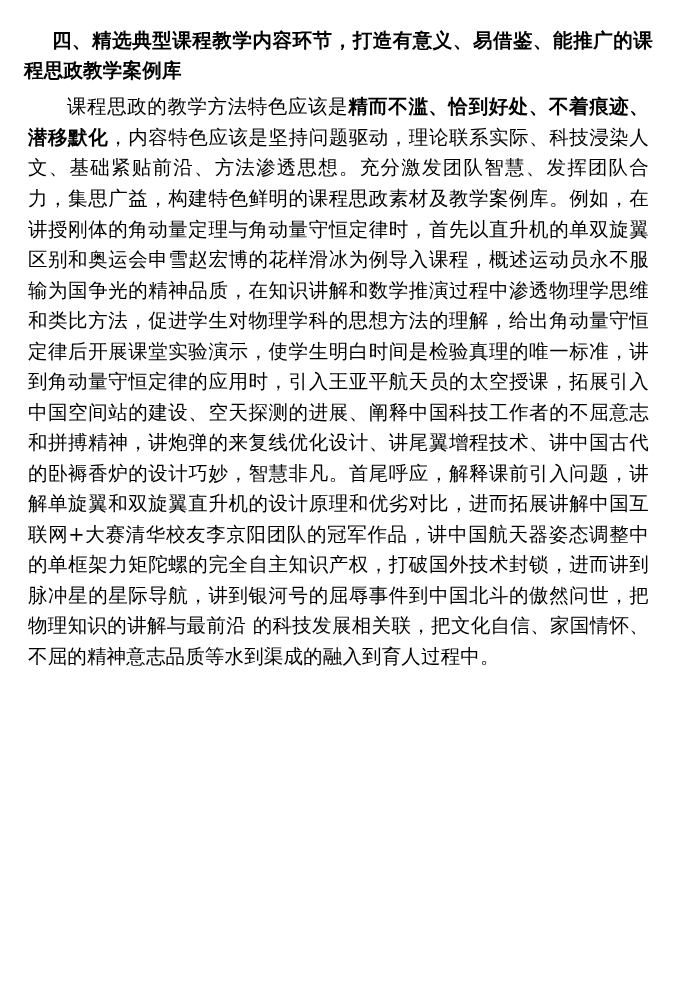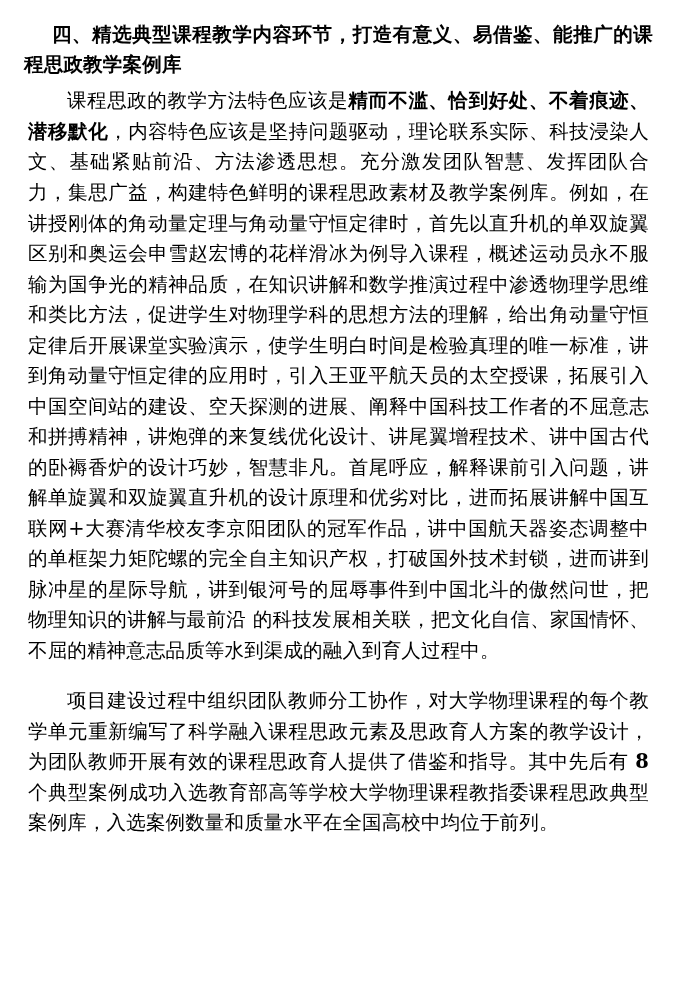--- a/index.html
+++ b/index.html
@@ -11,21 +11,21 @@
     width: 677px;
     height: 997px;
     font-family: "DejaVu Serif", "Liberation Serif", serif;
     color: #000000;
     overflow: hidden;
   }
   .page {
     box-sizing: border-box;
     width: 677px;
     height: 997px;
-    padding: 20px 24px 0 24px;
+    padding: 26px 24px 0 24px;
   }
   .heading {
     font-size: 19.5px;
     font-weight: bold;
     line-height: 1.55;
     letter-spacing: 0.2px;
     text-align: justify;
     text-justify: inter-ideograph;
     text-indent: 28px;
     margin: 0 0 6px 0;
@@ -46,15 +46,14 @@
     font-weight: bold;
   }
 </style>
 </head>
 <body>
 
 <div class="page">
   <h1 class="heading">四、精选典型课程教学内容环节，打造有意义、易借鉴、能推广的课程思政教学案例库</h1>
   <div id="body-text">
       <p class="para"><span>课程思政的教学方法特色应该是</span><span class="b">精而不滥、恰到好处、不着痕迹、潜移默化</span><span>，内容特色应该是坚持问题驱动，理论联系实际、科技浸染人文、基础紧贴前沿、方法渗透思想。充分激发团队智慧、发挥团队合力，集思广益，构建特色鲜明的课程思政素材及教学案例库。例如，在讲授刚体的角动量定理与角动量守恒定律时，首先以直升机的单双旋翼区别和奥运会申雪赵宏博的花样滑冰为例导入课程，概述运动员永不服输为国争光的精神品质，在知识讲解和数学推演过程中渗透物理学思维和类比方法，促进学生对物理学科的思想方法的理解，给出角动量守恒定律后开展课堂实验演示，使学生明白时间是检验真理的唯一标准，讲到角动量守恒定律的应用时，引入王亚平航天员的太空授课，拓展引入中国空间站的建设、空天探测的进展、阐释中国科技工作者的不屈意志和拼搏精神，讲炮弹的来复线优化设计、讲尾翼增程技术、讲中国古代的卧褥香炉的设计巧妙，智慧非凡。首尾呼应，解释课前引入问题，讲解单旋翼和双旋翼直升机的设计原理和优劣对比，进而拓展讲解中国互联网+大赛清华校友李京阳团队的冠军作品，讲中国航天器姿态调整中的单框架力矩陀螺的完全自主知识产权，打破国外技术封锁，进而讲到脉冲星的星际导航，讲到银河号的屈辱事件到中国北斗的傲然问世，把物理知识的讲解与最前沿 的科技发展相关联，把文化自信、家国情怀、不屈的精神意志品质等水到渠成的融入到育人过程中。</span></p>
-      <p class="para"><span>项目建设过程中组织团队教师分工协作，对大学物理课程的每个教学单元重新编写了科学融入课程思政元素及思政育人方案的教学设计，为团队教师开展有效的课程思政育人提供了借鉴和指导。其中先后有 </span><span class="b">8</span><span> 个典型案例成功入选教育部高等学校大学物理课程教指委课程思政典型案例库，入选案例数量和质量水平在全国高校中均位于前列。</span></p>
     </div>
 </div>
 
 </body></html>

